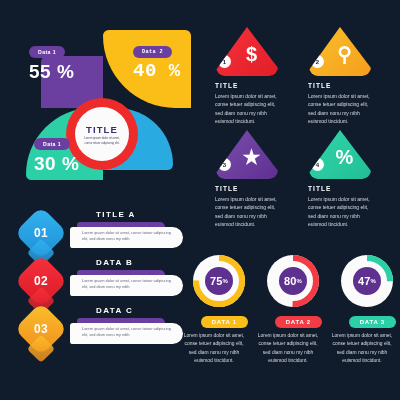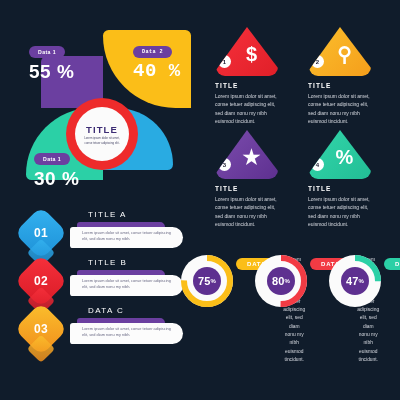--- a/index.html
+++ b/index.html
@@ -69,21 +69,21 @@
     font-size: 5.2px; font-weight: bold; letter-spacing: .4px;
     padding: 3px 9px; border-radius: 8px; white-space: nowrap;
   }
   .pct {
     color: #ffffff; font-size: 19px; font-weight: bold;
     letter-spacing: .5px; line-height: 1; margin-top: 4px;
     white-space: nowrap;
   }
   .lbl-tl { left: 29px; top: 26px; }
   .lbl-tr { left: 133px; top: 26px; font-family: Liberation Mono, monospace; }
-  .lbl-bl { left: 34px; top: 133px; }
+  .lbl-bl { left: 34px; top: 118px; }
   .lbl-br { left: 131px; top: 133px; }
 
   
   .badges {
     position: absolute; left: 212px; top: 26px;
     width: 186px; display: flex; flex-wrap: wrap; gap: 4px 8px;
   }
   .badge-card { width: 85px; }
   .tri {
     position: relative; width: 62px; height: 50px;
@@ -114,22 +114,22 @@
   }
   .badge-body {
     color: #d8dbe2; font-size: 5px; line-height: 1.65;
     width: 62px; margin-left: 3px;
   }
 
   
   .steps { position: absolute; left: 22px; top: 208px; width: 165px; }
   .step { position: relative; height: 48px; }
   .step-title {
-    position: absolute; left: 66px; top: 2px;
-    color: #ffffff; font-size: 8px; font-weight: normal;
+    position: absolute; left: 74px; top: 2px;
+    color: #ffffff; font-size: 8px; font-weight: bold;
     letter-spacing: 1.4px;
   }
   .step-accent {
     position: absolute; left: 55px; top: 14px;
     width: 88px; height: 11px; background: #6B3FA0;
     border-radius: 3px 5px 5px 3px;
   }
   .step-panel {
     position: absolute; left: 48px; top: 19px;
     width: 113px; height: 21px; background: #FCFCFC;
@@ -154,21 +154,21 @@
     content: ""; position: absolute; right: -5px; bottom: -5px;
     width: 20px; height: 20px; border-radius: 4px;
     background: inherit; opacity: .85; z-index: -1;
   }
 
   
   .donuts {
     position: absolute; left: 178px; top: 252px;
     width: 220px; display: flex; gap: 4px;
   }
-  .donut-col { width: 70px; display: flex; flex-direction: row; align-items: flex-start; }
+  .donut-col { width: 70px; display: flex; flex-direction: column; align-items: flex-end; }
   .donut { position: relative; width: 58px; height: 58px; }
   .donut svg { display: block; }
   .donut-val {
     position: absolute; left: 0; top: 0; width: 58px; height: 58px;
     display: flex; align-items: center; justify-content: center;
     color: #ffffff; font-size: 11px; font-weight: bold; letter-spacing: .2px;
   }
   .donut-val sup { font-size: 6px; font-weight: bold; top: -.45em; }
   .data-pill {
     margin-top: 6px; padding: 3px 11px; border-radius: 9px;
@@ -261,21 +261,21 @@
       <div class="step-accent"></div>
       <div class="step-panel">
         <div class="step-text">Lorem ipsum dolor sit amet, conse tetuer adipiscing elit, sed diam nonu my nibh.</div>
       </div>
       <div class="diamond blue">
         <span>01</span>
       </div>
     </div>
 
     <div class="step">
-      <div class="step-title">TITLE B</div>
+      <div class="step-title">DATA B</div>
       <div class="step-accent"></div>
       <div class="step-panel">
         <div class="step-text">Lorem ipsum dolor sit amet, conse tetuer adipiscing elit, sed diam nonu my nibh.</div>
       </div>
       <div class="diamond red">
         <span>02</span>
       </div>
     </div>
 
     <div class="step">

